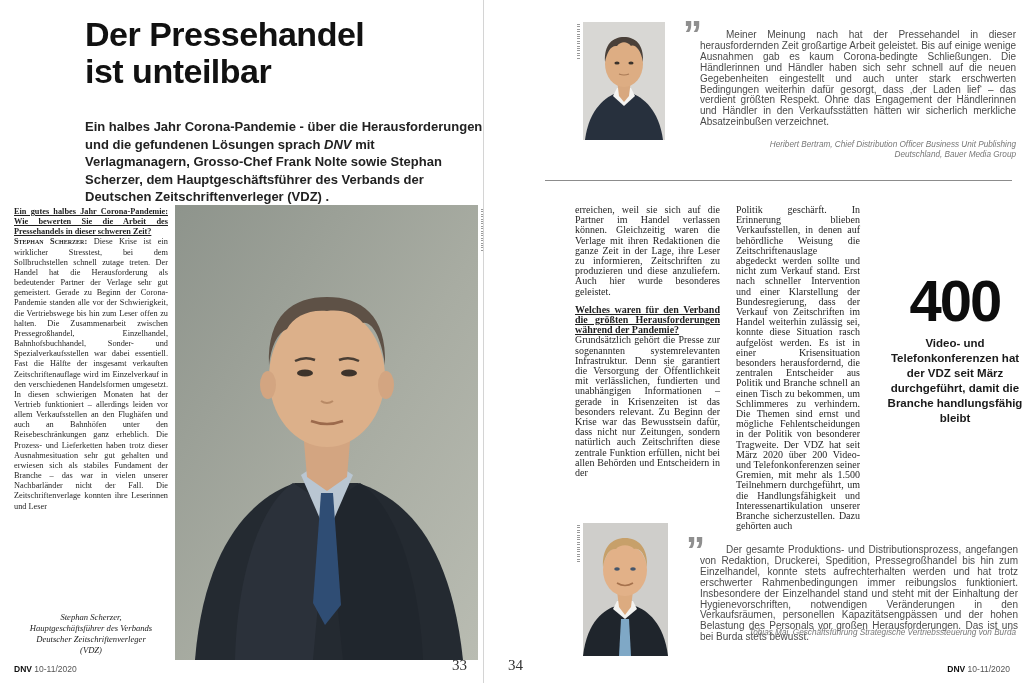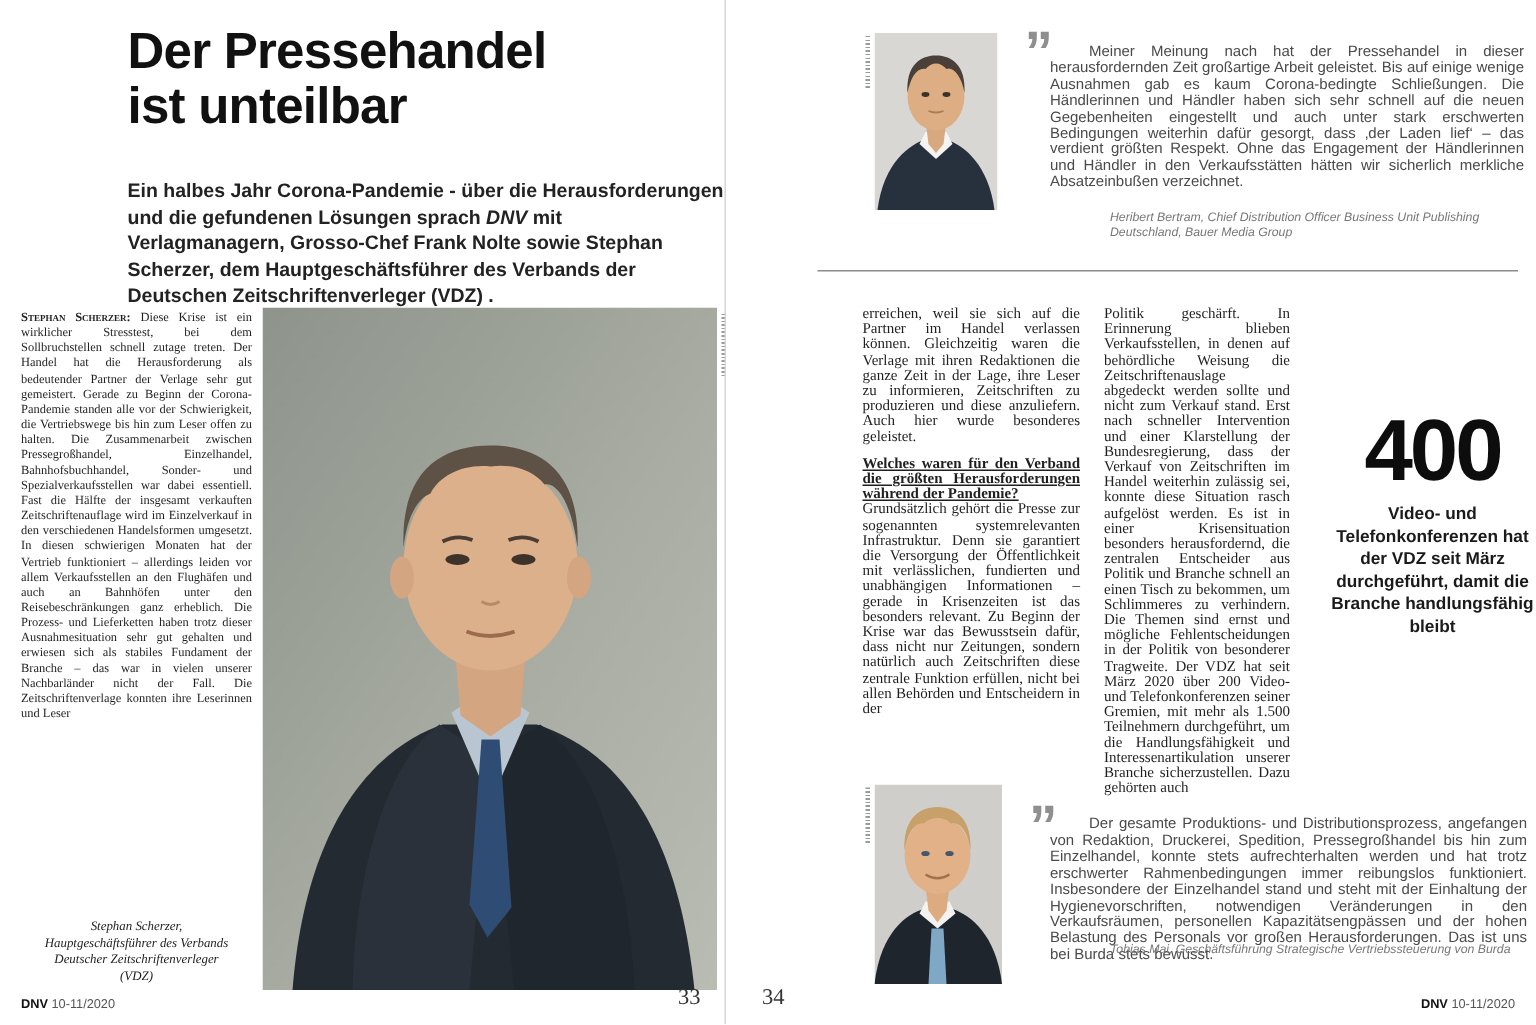--- a/index.html
+++ b/index.html
@@ -23,21 +23,21 @@
   .footer b{color:#111;}
   .pnum{bottom:9px;font-size:15px;color:#333;font-family:"Liberation Serif",serif;}
   .gutter{left:483px;top:0;width:1px;height:683px;background:#d4d4d4;}
   
   .headshot{border:0;}
   .quote-mark{font-family:"Liberation Sans",sans-serif;font-weight:bold;font-size:38px;
               color:#8f8f8f;line-height:30px;}
   .quote-text{font-family:Liberation Sans, sans-serif;font-size:10px;line-height:10.9px;
               text-align:justify;color:#4a4a4a;}
   .quote-attr{font-family:"Liberation Sans",sans-serif;font-style:italic;font-size:8.2px;
-              line-height:10px;text-align:left;color:#777;}
+              line-height:10px;text-align:right;color:#777;}
   .rule{height:1px;background:#8c8c8c;}
   .rcol{top:205px;font-size:10px;line-height:10.2px;text-align:justify;color:#1f1f1f;margin-left:30px;}
   .statnum{font-family:"Liberation Sans",sans-serif;font-weight:bold;font-size:58px;
            letter-spacing:-2px;color:#0d0d0d;text-align:center;line-height:58px;}
   .statcap{font-family:Liberation Sans, sans-serif;font-weight:bold;font-size:11.5px;
            line-height:15px;text-align:center;color:#1a1a1a;}
   .credit{width:3px;background:repeating-linear-gradient(to bottom,#9a9a9a 0 1px,transparent 1px 2.4px);}
   p.mt{margin:8px 0 0 0;}p.m0{margin:0;}
 </style>
 </head>
@@ -46,20 +46,21 @@
 <div class="spread">
 
   <div class="abs intro"><span>Ein halbes Jahr Corona-Pandemie - über die Herausforderungen und die gefundenen Lösungen sprach </span><span class="it">DNV</span><span> mit Verlagmanagern, Grosso-Chef Frank Nolte sowie Stephan Scherzer, dem Hauptgeschäftsführer des Verbands der Deutschen Zeitschriftenverleger (VDZ) .</span></div>
 
   <div class="abs headline">
     <div>Der Pressehandel</div>
     <div>ist unteilbar</div>
   </div>
 
   <div class="abs bodycol">
+    <p class="q m0">Ein gutes halbes Jahr Corona-Pandemie: Wie bewerten Sie die Arbeit des Pressehandels in dieser schweren Zeit?</p>
     <p class="m0"><span class="speaker">Stephan Scherzer:</span><span> Diese Krise ist ein wirklicher Stresstest, bei dem Sollbruchstellen schnell zutage treten. Der Handel hat die Herausforderung als bedeutender Partner der Verlage sehr gut gemeistert. Gerade zu Beginn der Corona-Pandemie standen alle vor der Schwierigkeit, die Vertriebswege bis hin zum Leser offen zu halten. Die Zusammenarbeit zwischen Pressegroßhandel, Einzelhandel, Bahnhofsbuchhandel, Sonder- und Spezialverkaufsstellen war dabei essentiell. Fast die Hälfte der insgesamt verkauften Zeitschriftenauflage wird im Einzelverkauf in den verschiedenen Handelsformen umgesetzt. In diesen schwierigen Monaten hat der Vertrieb funktioniert – allerdings leiden vor allem Verkaufsstellen an den Flughäfen und auch an Bahnhöfen unter den Reisebeschränkungen ganz erheblich. Die Prozess- und Lieferketten haben trotz dieser Ausnahmesituation sehr gut gehalten und erwiesen sich als stabiles Fundament der Branche – das war in vielen unserer Nachbarländer nicht der Fall. Die Zeitschriftenverlage konnten ihre Leserinnen und Leser</span></p>
   </div>
 
   <div class="abs mainphoto">
     <svg width="303" height="455" viewBox="0 0 303 455">
       <defs>
         <linearGradient id="bg1" x1="0" y1="0" x2="1" y2="1">
           <stop offset="0" stop-color="#8e948c"></stop>
             <stop offset="0.55" stop-color="#a8aca2"></stop>
           <stop offset="1" stop-color="#b9bcb2"></stop>

